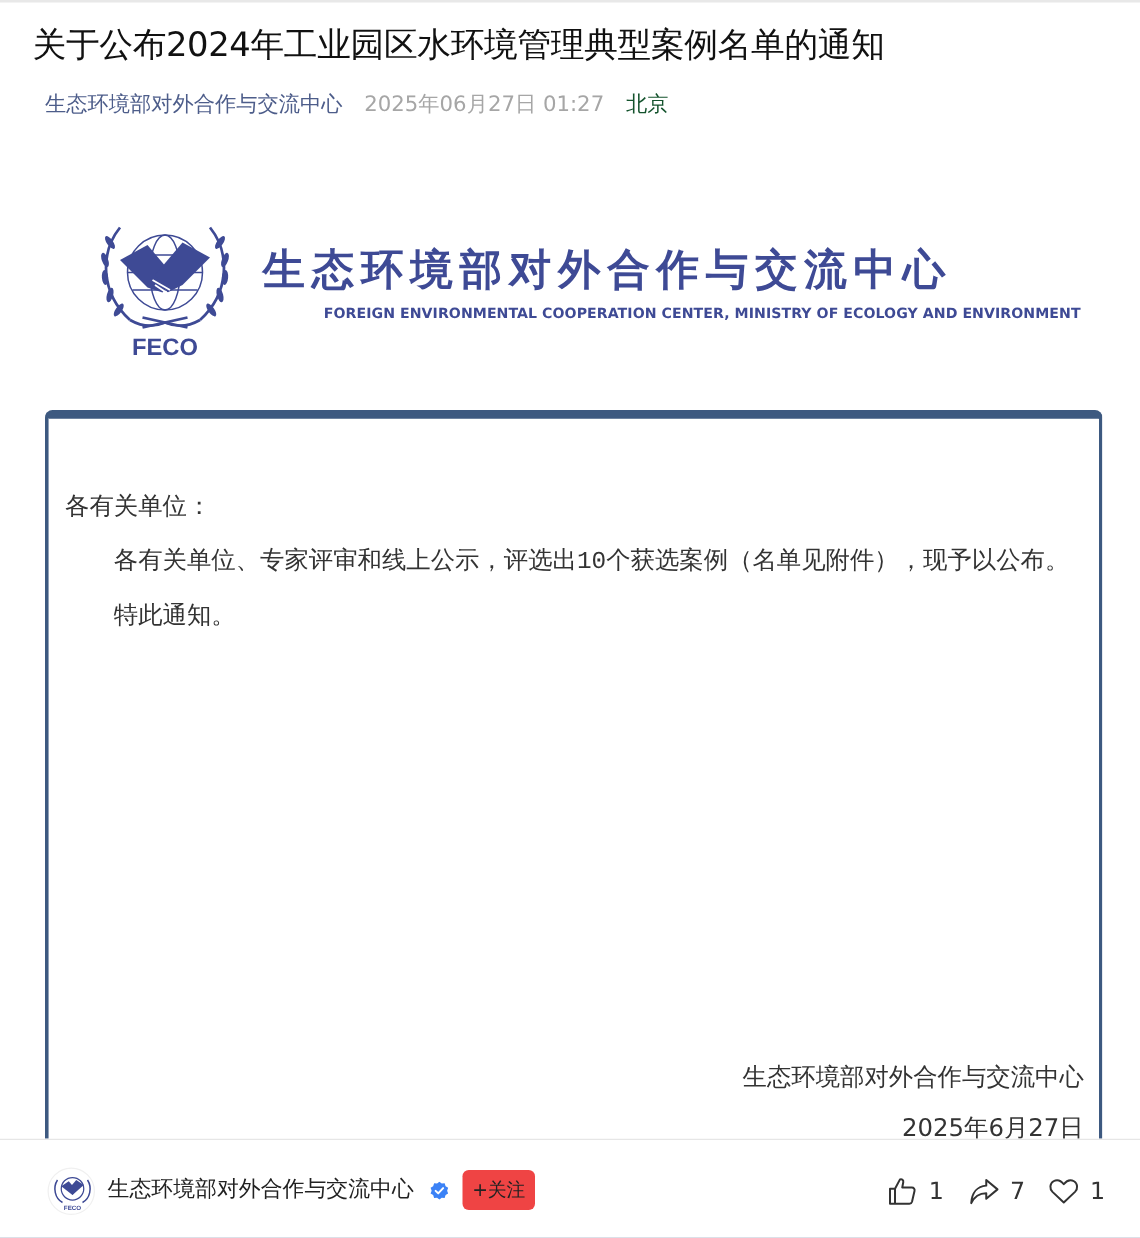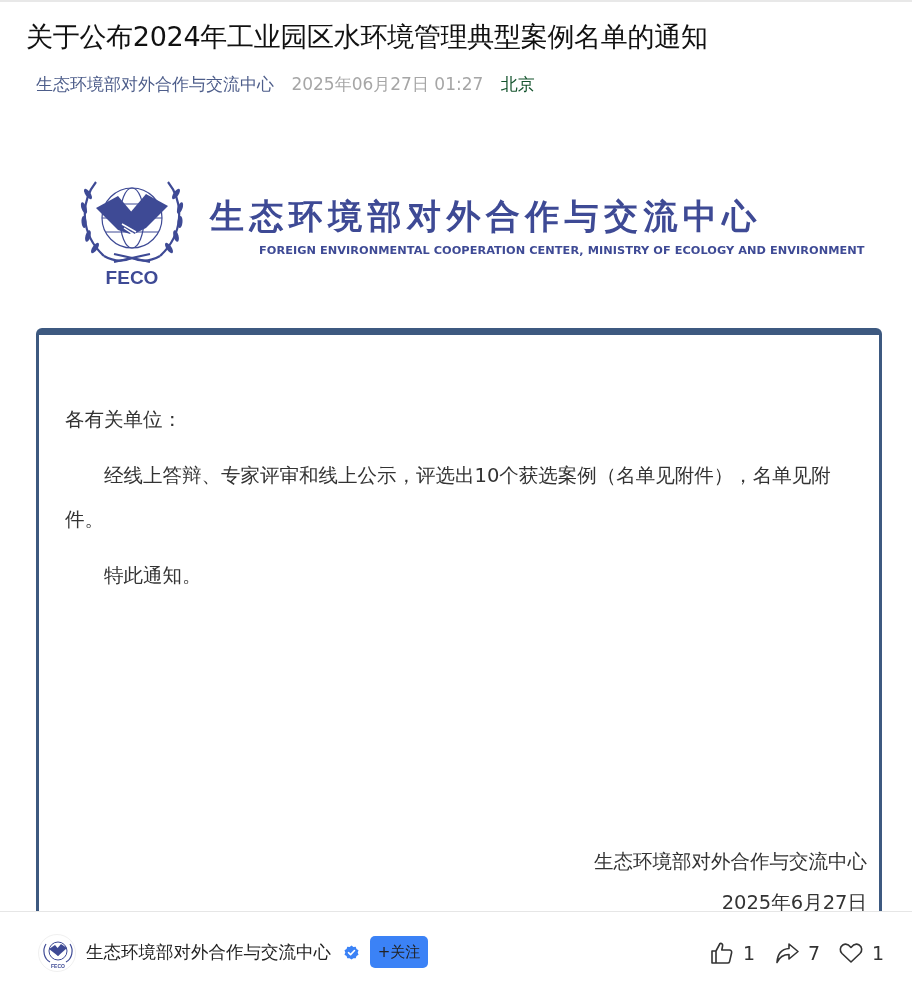--- a/index.html
+++ b/index.html
@@ -35,38 +35,38 @@
 
   .notice-box {
     position: absolute; left: 36px; top: 328px; width: 846px; height: 640px;
     border-left: 3px solid #3d5980; border-right: 3px solid #3d5980;
     border-top: 7px solid #3d5980; border-radius: 6px 6px 0 0;
   }
   .notice-body {
     position: absolute; left: 13px; top: 50px; width: 818px;
     font-size: 19.5px; line-height: 43.3px; color: #333;
   }
-  .notice-body p { margin: 13px; }
+  .notice-body p { margin: 0; font-family: Liberation Mono, monospace; }
   .notice-body .indent { text-indent: 2em; }
   .sign {
     position: absolute; right: 12px; text-align: right; font-size: 19.5px; line-height: 40px; color: #333; white-space: nowrap;
   }
   .sign.org { top: 507px; }
   .sign.date { top: 548px; }
 
   .bottom-bar {
     position: absolute; left: 0; top: 911px; width: 912px; height: 79px; background: #fff;
     border-top: 1px solid #e6e6e6;
   }
   .avatar { position: absolute; left: 38px; top: 22px; width: 38px; height: 38px; border-radius: 50%; background: #fff; border: 1px solid #f0f0f0; overflow: hidden; }
   .bar-name { position: absolute; left: 86px; top: 27px; font-size: 17.5px; line-height: 26px; color: #222; white-space: nowrap; }
   .verified { position: absolute; left: 344px; top: 33px; width: 15px; height: 15px; }
   .follow-btn {
     position: absolute; left: 370px; top: 24px; width: 58px; height: 32px; border-radius: 5px;
-    background: #3b82f6; border: none; font-size: 15px; color: #222; line-height: 32px; text-align: center;
+    background: #ef4444; border: none; font-size: 15px; color: #222; line-height: 32px; text-align: center;
     font-family: "DejaVu Sans", sans-serif;
   }
   .action { position: absolute; top: 26px; height: 30px; display: flex; align-items: center; }
   .action svg { width: 26px; height: 26px; }
   .action .count { font-size: 19px; color: #333; margin-left: 8px; }
   .action.like { left: 709px; }
   .action.share { left: 774px; }
   .action.fav { left: 838px; }
 </style>
 </head>
@@ -113,21 +113,21 @@
       <path d="M48 52 L62 60 M50 56 L62 64" stroke="#fff" stroke-width="1.5"></path>
       <text x="58" y="112" text-anchor="middle" font-family="Liberation Sans, sans-serif" font-weight="bold" font-size="19" fill="#3e4a95">FECO</text>
     </svg>
     <div class="banner-cn">生态环境部对外合作与交流中心</div>
     <div class="banner-en">FOREIGN ENVIRONMENTAL COOPERATION CENTER, MINISTRY OF ECOLOGY AND ENVIRONMENT</div>
   </div>
 
   <div class="notice-box">
     <div class="notice-body">
       <p>各有关单位：</p>
-      <p class="indent">经线上答辩、专家评审和线上公示，评选出10个获选案例（名单见附件），名单见附件。</p>
+      <p class="indent">各有关单位、专家评审和线上公示，评选出10个获选案例（名单见附件），现予以公布。</p>
       <p class="indent">特此通知。</p>
     </div>
     <div class="sign org">生态环境部对外合作与交流中心</div>
     <div class="sign date">2025年6月27日</div>
   </div>
 </div>
 
 <div class="bottom-bar">
   <div class="avatar">
     <svg viewBox="0 0 38 38" width="38" height="38">

